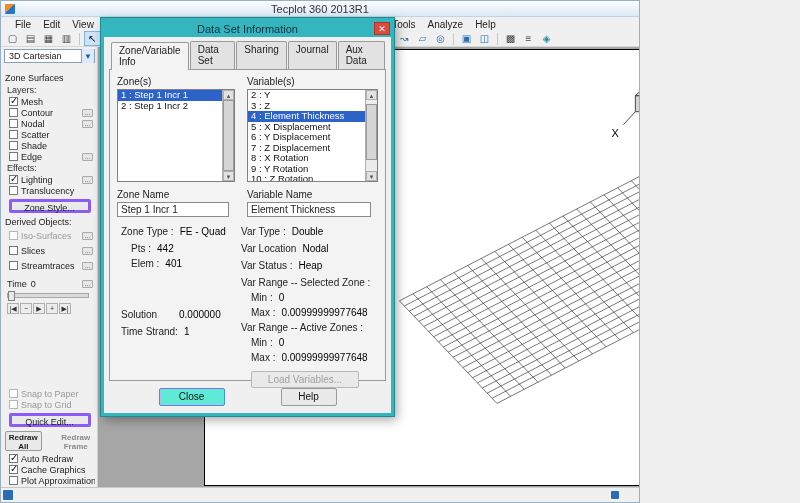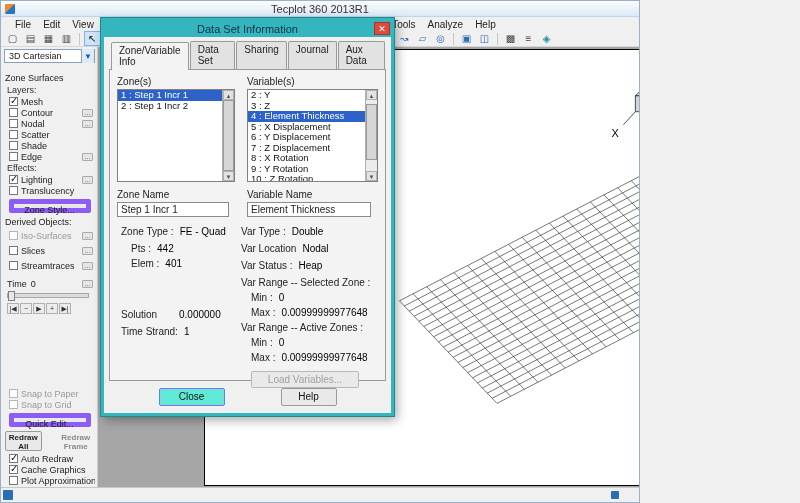--- a/index.html
+++ b/index.html
@@ -55,21 +55,21 @@
     display:inline-block; position:relative; flex:none; }
   .checkbox.checked::after { content:"✓"; position:absolute; top:-3px; left:0;
     font-size:10px; font-weight:bold; color:#111; }
   .sb-row .lbl { flex:1; white-space:nowrap; overflow:hidden; }
   .detail-btn { width:11px; height:8px; flex:none; margin-right:2px; font-size:7px;
     line-height:5px; text-align:center; color:#555; background:#e6e6e6;
     border:1px solid #aaa; border-radius:1px; }
   .dim, .dim .lbl { color:#989898; }
   .dim .checkbox { border-color:#b5b5b5; }
   .sb-button { display:block; margin:3px auto 2px auto; width:82px; height:14px;
-    background:#e9e9e9; border:5px solid #8b5cf6; border-radius:2px; font-size:9px;
+    background:#e9e9e9; border:3px solid #8b5cf6; border-radius:2px; font-size:9px;
     color:#222; text-align:center; line-height:12px; }
   .time-row { display:flex; align-items:center; height:13px; padding-left:3px; gap:4px; margin-top:4px; }
   .slider { height:5px; background:#dcdcdc; border:1px solid #a8a8a8; margin:3px 6px 2px 3px;
     position:relative; }
   .slider-thumb { position:absolute; left:0; top:-3px; width:7px; height:10px;
     background:#e8e8e8; border:1px solid #808080; }
   .playback { display:flex; gap:1px; padding-left:3px; margin-top:3px; }
   .pb-btn { min-width:12px; height:11px; padding:0 1px; font-size:7px; color:#333;
     background:#ececec; border:1px solid #b0b0b0; display:flex; align-items:center;
     justify-content:center; }

